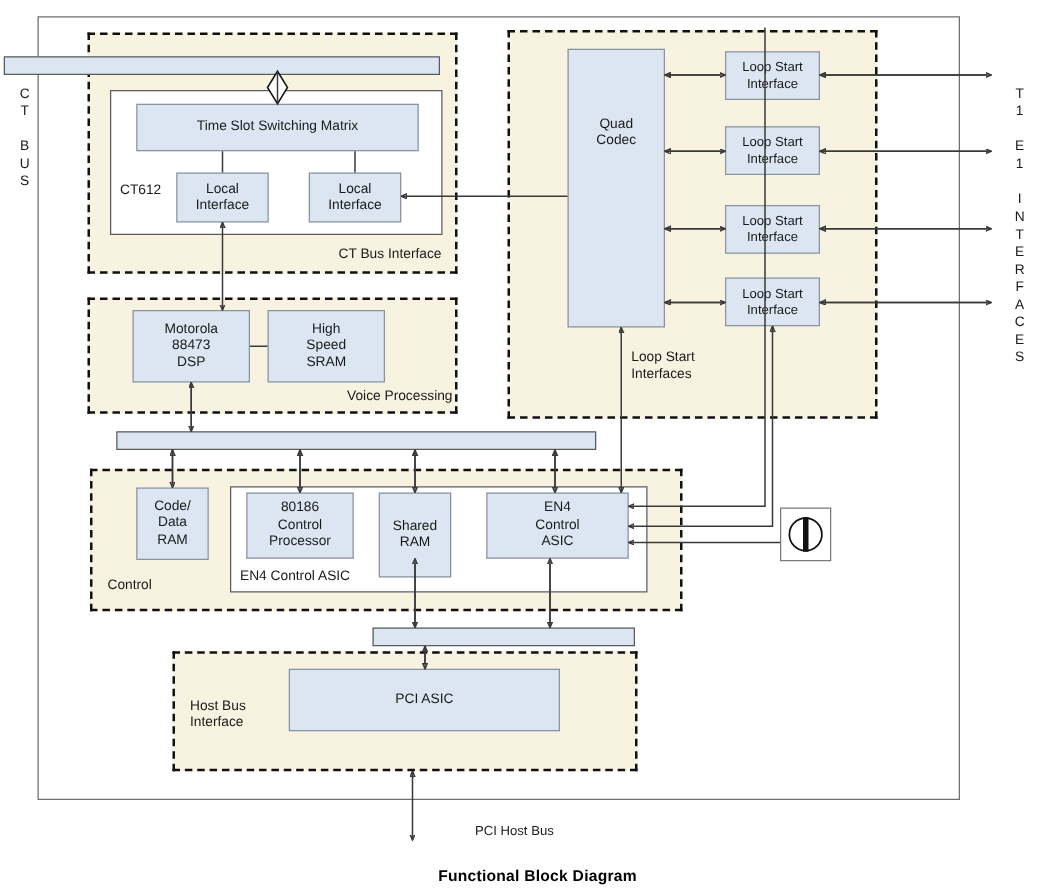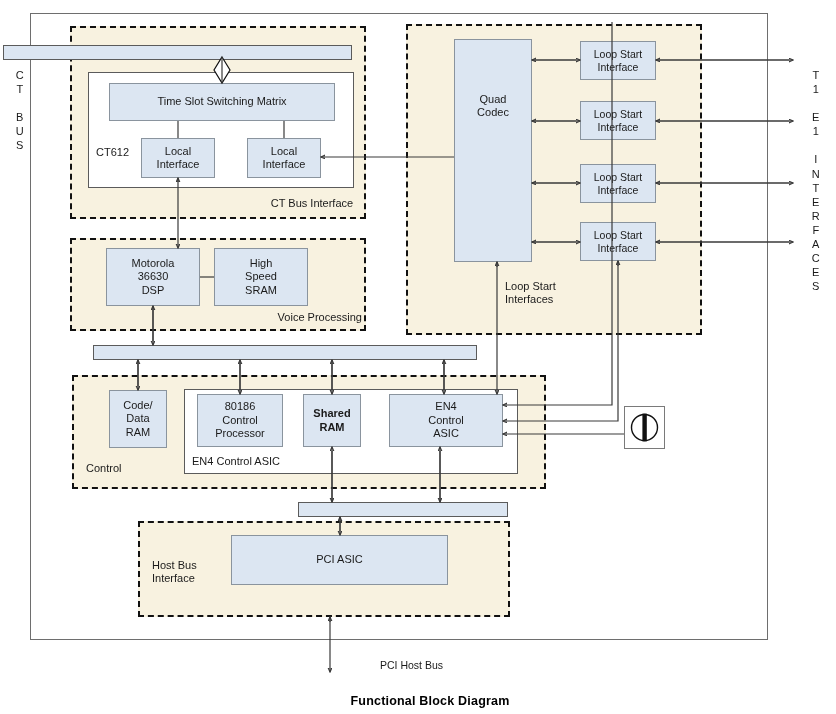--- a/index.html
+++ b/index.html
@@ -151,21 +151,21 @@
 Interface</div>
 
   <div class="abs blk" style="left:247px;top:138px;width:74px;height:40px;">Local
 Interface</div>
 
   <div class="abs group" style="left:70px;top:238px;width:296px;height:93px;"></div>
 
   <div class="abs glabel" style="left:256px;top:311px;width:106px;text-align:right;">Voice Processing</div>
 
   <div class="abs blk" style="left:106px;top:248px;width:94px;height:58px;">Motorola
-36630
+88473
 DSP</div>
 
   <div class="abs blk" style="left:214px;top:248px;width:94px;height:58px;">High
 Speed
 SRAM</div>
 
   <div class="abs bus" style="left:93px;top:345px;width:384px;height:15px;"></div>
 
   <div class="abs group" style="left:72px;top:375px;width:474px;height:114px;"></div>
 
@@ -176,21 +176,21 @@
   <div class="abs glabel" style="left:192px;top:455px;width:140px;">EN4 Control ASIC</div>
 
   <div class="abs blk" style="left:109px;top:390px;width:58px;height:58px;">Code/
 Data
 RAM</div>
 
   <div class="abs blk" style="left:197px;top:394px;width:86px;height:53px;">80186
 Control
 Processor</div>
 
-  <div class="abs blk" style="left:303px;top:394px;width:58px;height:53px;font-weight:bold;">Shared
+  <div class="abs blk" style="left:303px;top:394px;width:58px;height:68px;">Shared
 RAM</div>
 
   <div class="abs blk" style="left:389px;top:394px;width:114px;height:53px;">EN4
 Control
 ASIC</div>
 
   <div class="abs relay" style="left:624px;top:406px;width:41px;height:43px;">
     <svg width="31" height="31" viewBox="0 0 31 31" aria-hidden="true">
       <circle cx="15.5" cy="15.5" r="13" fill="#ffffff" stroke="#111" stroke-width="1.4"></circle>
       <rect x="13.4" y="1.6" width="4.4" height="27.8" fill="#111"></rect>

